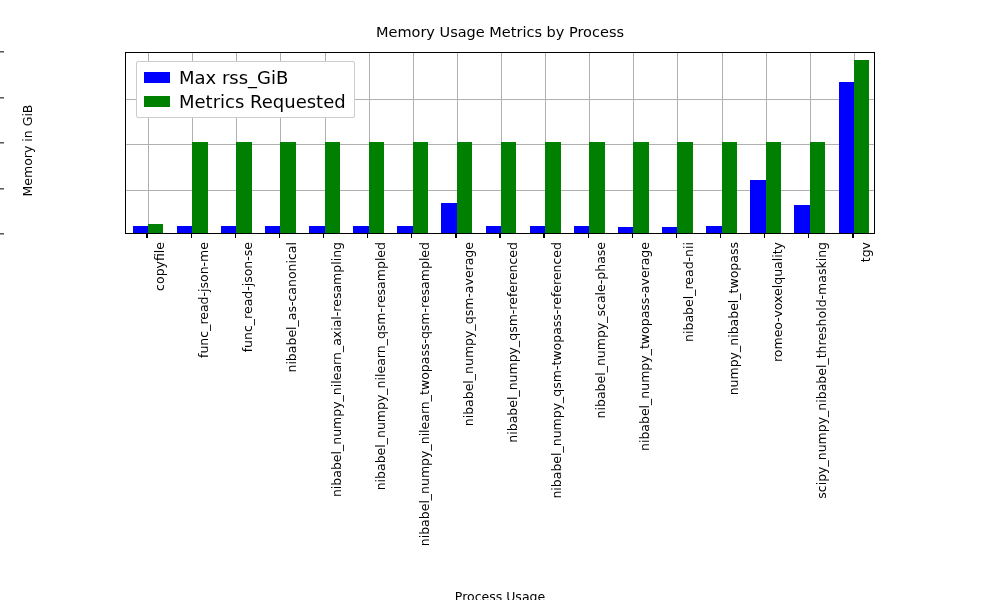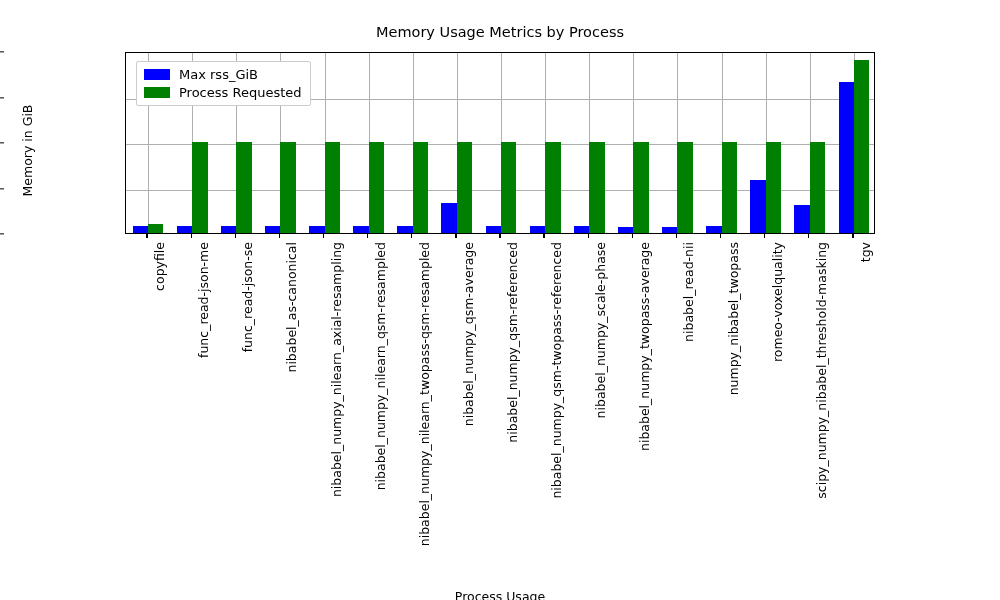--- a/index.html
+++ b/index.html
@@ -62,21 +62,21 @@
   #legend{
     position:absolute;left:136px;top:45px;
     background:#fff;border:1px solid #cccccc;border-radius:2px;
     padding:5px 8px 5px 7px;
     display:flex;flex-direction:column;gap:3px;
   }
   .legend-row{display:flex;align-items:center;gap:9px;}
   .legend-swatch{width:26px;height:11px;display:block;}
   .legend-swatch.rss{background:#0000ff;}
   .legend-swatch.req{background:#008000;}
-  .legend-text{font-size:13px;color:#000;white-space:nowrap;}
+  .legend-text{font-size:18px;color:#000;white-space:nowrap;}
 </style>
 </head>
 <body>
 
 <div id="figure">
 
   <div id="chart-title">Memory Usage Metrics by Process</div>
 
   <div id="yaxis">
     <div id="ylabel">Memory in GiB</div>
@@ -220,17 +220,17 @@
     </div>
   <div id="xlabel">Process Usage</div>
 
   <div id="legend">
     <div class="legend-row">
       <span class="legend-swatch rss"></span>
       <span class="legend-text">Max rss_GiB</span>
     </div>
     <div class="legend-row">
       <span class="legend-swatch req"></span>
-      <span class="legend-text">Process Requested</span>
+      <span class="legend-text">Metrics Requested</span>
     </div>
   </div>
 
 </div>
 
 </body></html>

